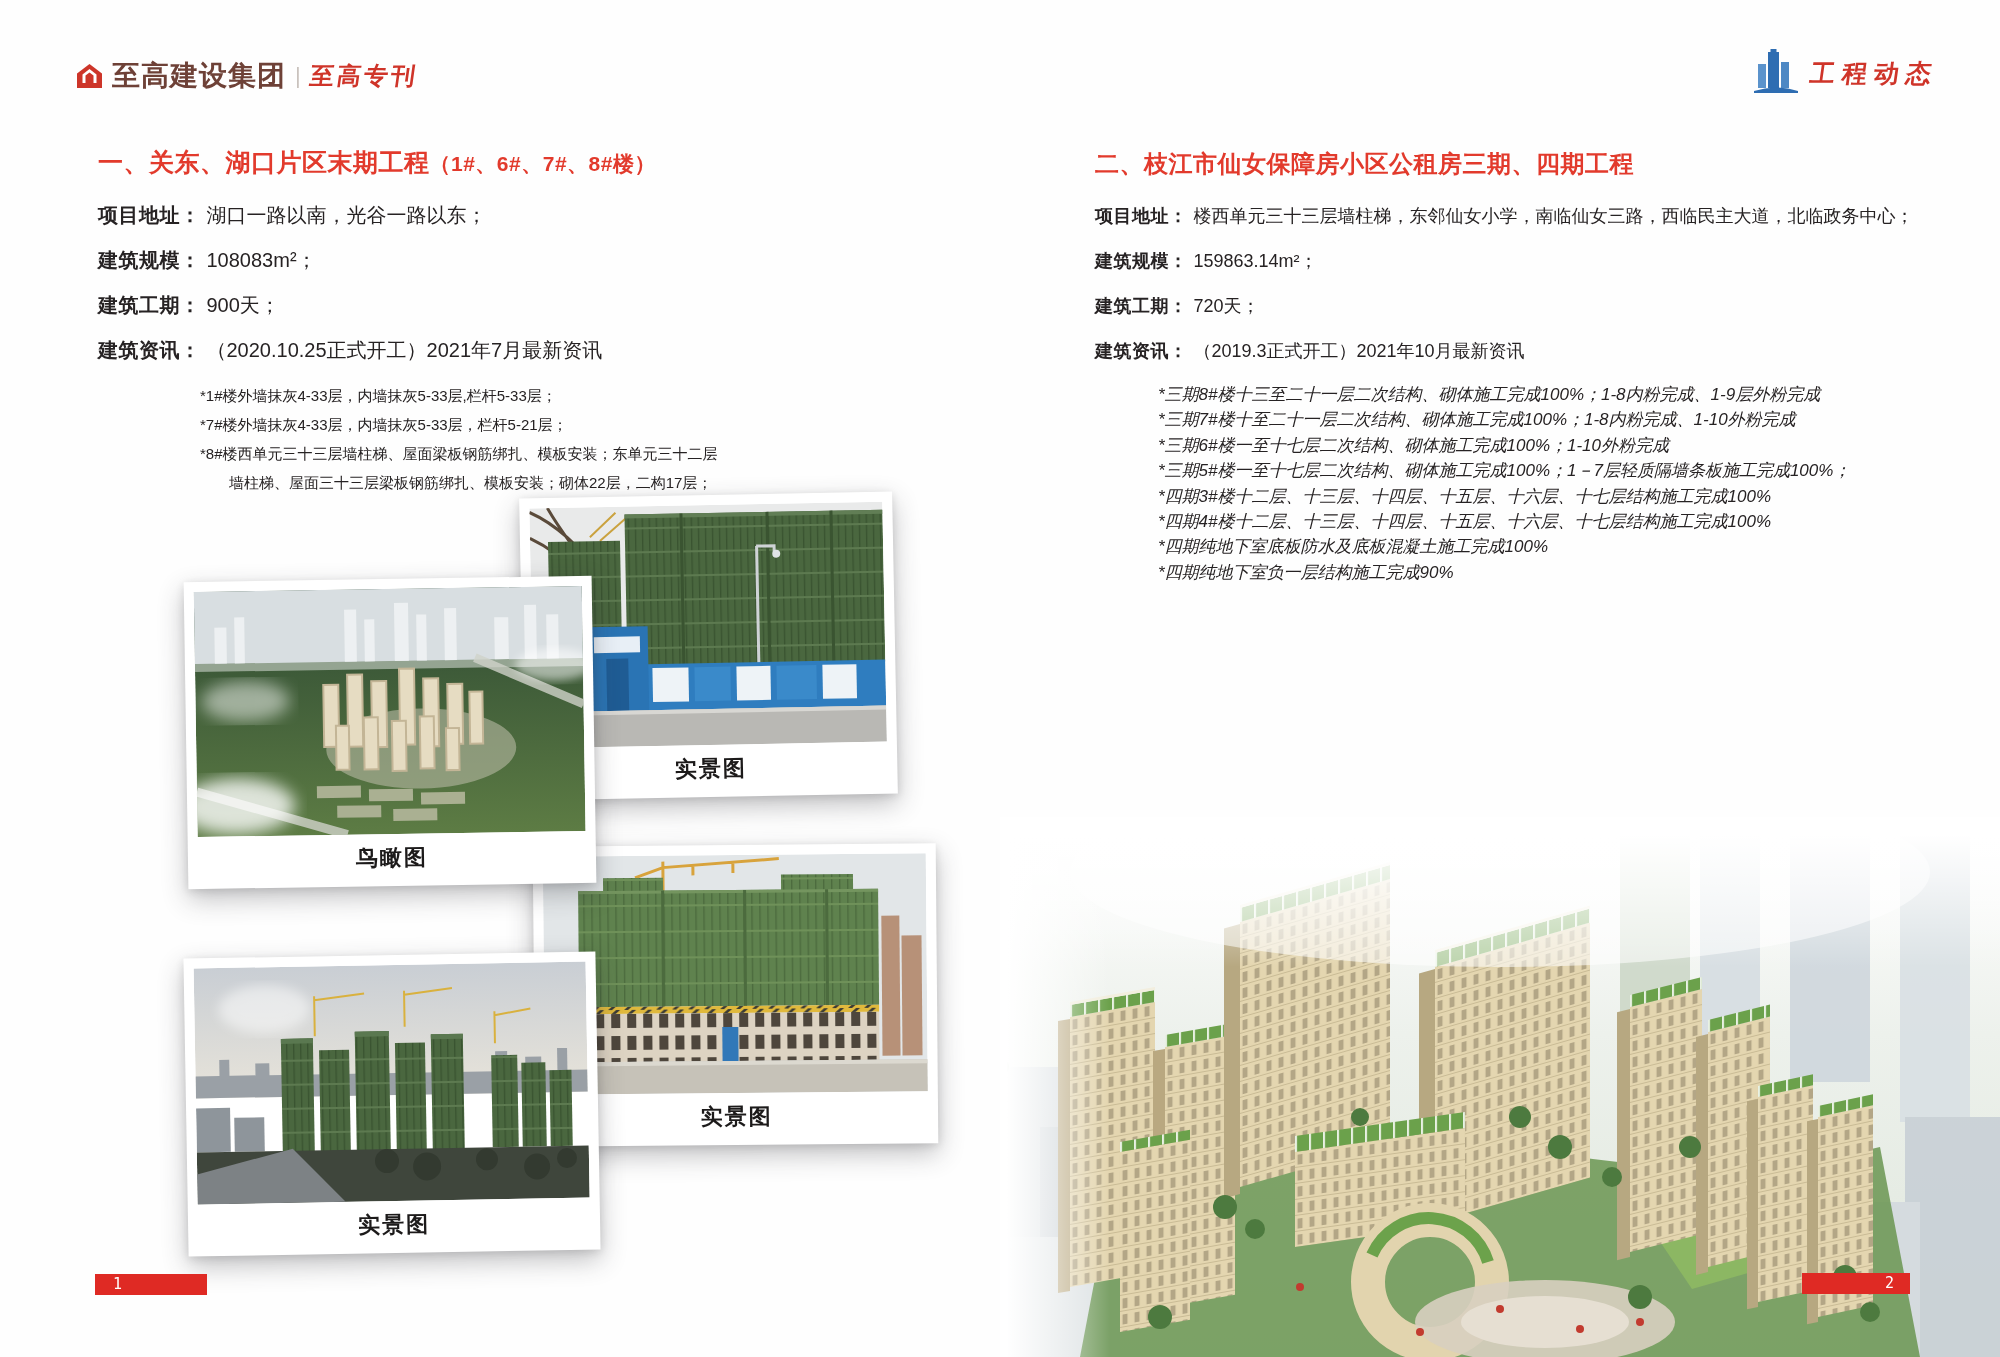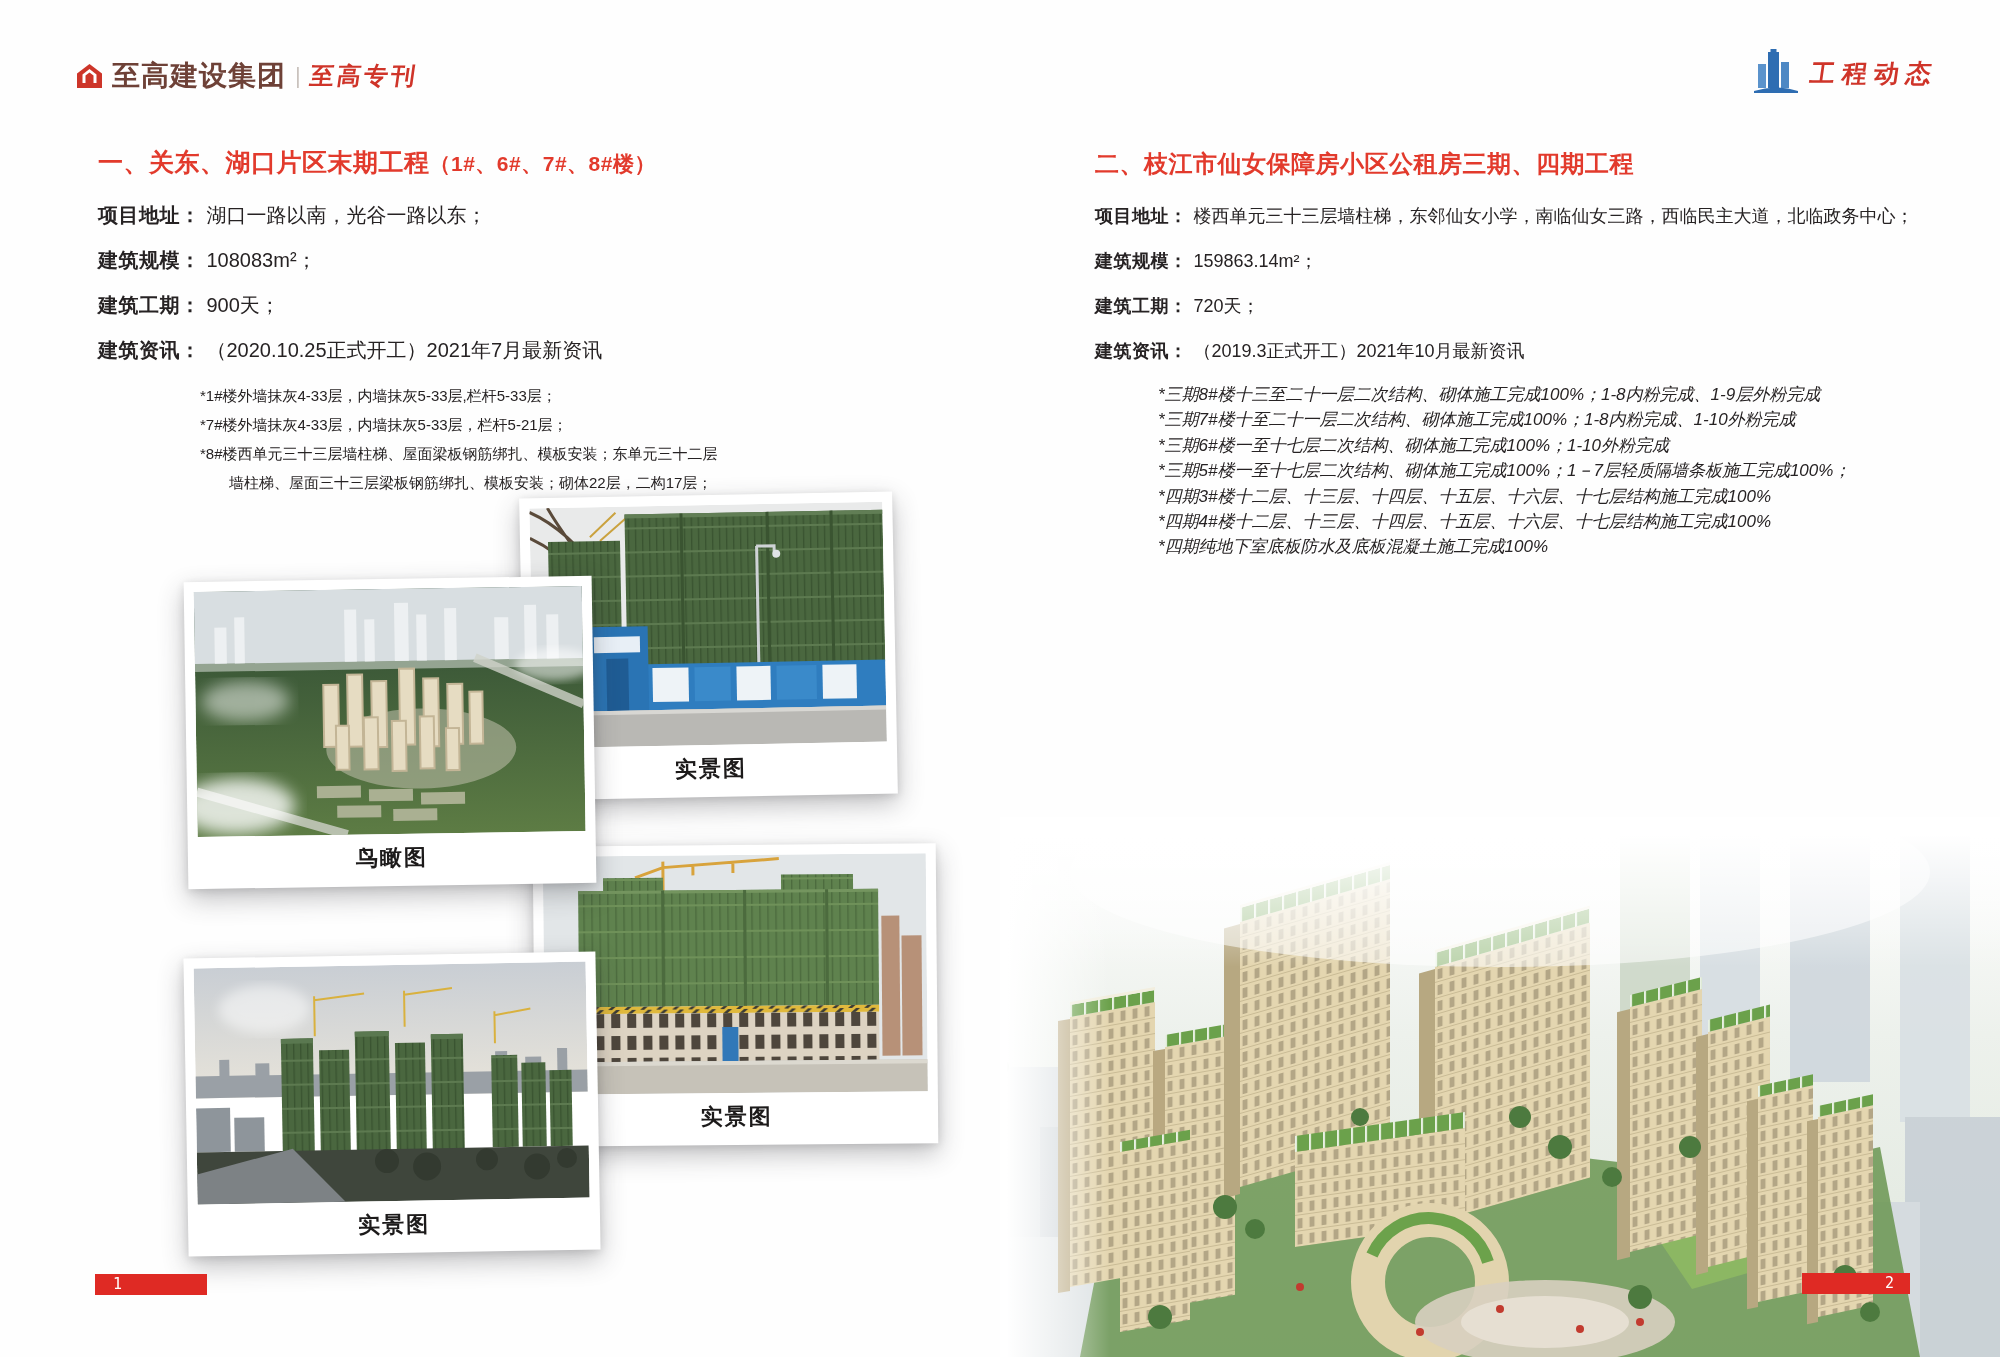--- a/index.html
+++ b/index.html
@@ -128,20 +128,21 @@
       <span class="val">（2019.3正式开工）2021年10月最新资讯</span>
     </div>
     <div class="updates-r">
       <div>*三期8#楼十三至二十一层二次结构、砌体施工完成100%；1-8内粉完成、1-9层外粉完成</div>
       <div>*三期7#楼十至二十一层二次结构、砌体施工完成100%；1-8内粉完成、1-10外粉完成</div>
       <div>*三期6#楼一至十七层二次结构、砌体施工完成100%；1-10外粉完成</div>
       <div>*三期5#楼一至十七层二次结构、砌体施工完成100%；1－7层轻质隔墙条板施工完成100%；</div>
       <div>*四期3#楼十二层、十三层、十四层、十五层、十六层、十七层结构施工完成100%</div>
       <div>*四期4#楼十二层、十三层、十四层、十五层、十六层、十七层结构施工完成100%</div>
       <div>*四期纯地下室底板防水及底板混凝土施工完成100%</div>
+      <div>*四期纯地下室负一层结构施工完成90%</div>
     </div>
   </div>
 
   <div class="card card-a">
     <svg width="353" height="240" viewBox="0 0 353 240">
       <defs>
         <pattern id="netp" width="7" height="24" patternUnits="userSpaceOnUse">
           <rect width="7" height="24" fill="#4a673f"></rect>
           <rect width="1.4" height="24" fill="#3a5431"></rect>
           <rect y="21" width="7" height="2" fill="#5d7a50"></rect>

